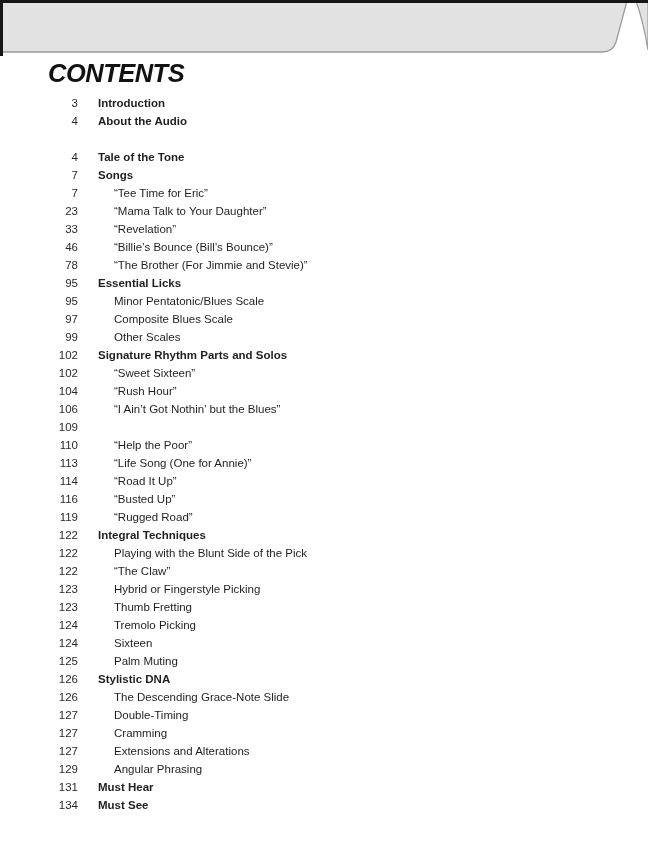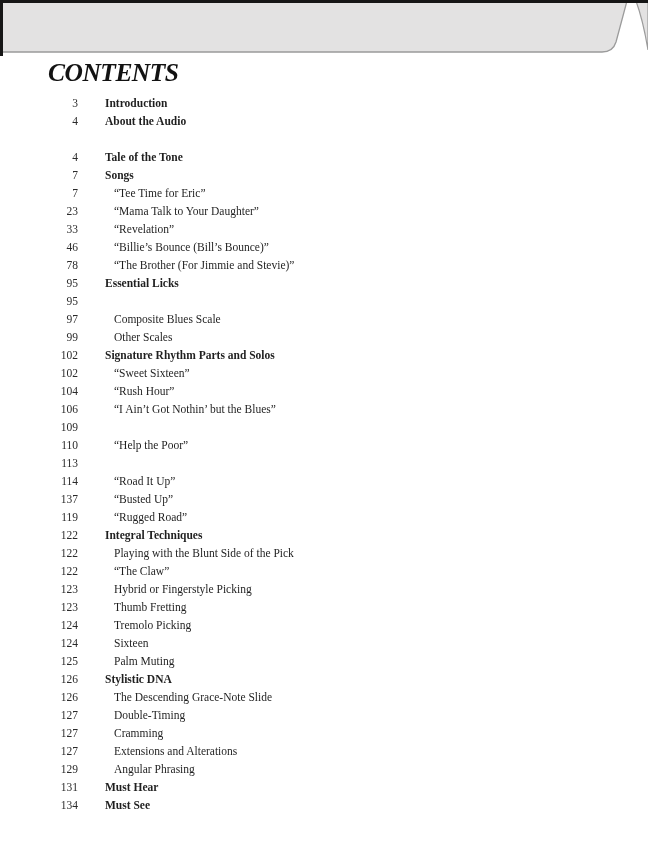--- a/index.html
+++ b/index.html
@@ -4,21 +4,21 @@
 <style>
   html,body{margin:0;padding:0;}
   body{
     width:648px;height:864px;
     background:#ffffff;
     font-family:"Liberation Sans", sans-serif;
     color:#1f1f1f;
     overflow:hidden;
     position:relative;
   }
-  .page{width:533px;height:864px;position:relative;background:#fff;font-family:Liberation Serif, serif;}
+  .page{width:533px;height:864px;position:relative;background:#fff;}
 
   
   .banner{position:absolute;top:0;left:0;width:648px;height:58px;}
   .banner svg{display:block;}
 
   
   .title{
     position:absolute;
     left:48px;top:59px;
     font-size:25px;
@@ -44,21 +44,21 @@
     line-height:18px;
   }
   .toc-row .num{
     width:78px;
     text-align:right;
     flex:0 0 78px;
     color:#2a2a2a;
     font-weight:normal;
   }
   .toc-row .entry{color:#1f1f1f;}
-  .toc-row.section .entry{padding-left:27px;font-weight:bold;}
+  .toc-row.section .entry{padding-left:20px;font-weight:bold;}
   .toc-row.item .entry{padding-left:36px;font-weight:normal;}
   .toc-row.gap-after{margin-bottom:18px;}
 </style>
 </head>
 <body>
 
 <div class="page">
 
   <div class="banner">
     <svg width="648" height="58" viewBox="0 0 648 58">
@@ -109,20 +109,21 @@
       <div class="toc-row item">
       <span class="num">78</span>
       <span class="entry">“The Brother (For Jimmie and Stevie)”</span>
     </div>
       <div class="toc-row section">
       <span class="num">95</span>
       <span class="entry">Essential Licks</span>
     </div>
       <div class="toc-row item">
       <span class="num">95</span>
+      <span class="entry">Minor Pentatonic/Blues Scale</span>
     </div>
       <div class="toc-row item">
       <span class="num">97</span>
       <span class="entry">Composite Blues Scale</span>
     </div>
       <div class="toc-row item">
       <span class="num">99</span>
       <span class="entry">Other Scales</span>
     </div>
       <div class="toc-row section">
@@ -143,27 +144,28 @@
     </div>
       <div class="toc-row item">
       <span class="num">109</span>
     </div>
       <div class="toc-row item">
       <span class="num">110</span>
       <span class="entry">“Help the Poor”</span>
     </div>
       <div class="toc-row item">
       <span class="num">113</span>
+      <span class="entry">“Life Song (One for Annie)”</span>
     </div>
       <div class="toc-row item">
       <span class="num">114</span>
       <span class="entry">“Road It Up”</span>
     </div>
       <div class="toc-row item">
-      <span class="num">137</span>
+      <span class="num">116</span>
       <span class="entry">“Busted Up”</span>
     </div>
       <div class="toc-row item">
       <span class="num">119</span>
       <span class="entry">“Rugged Road”</span>
     </div>
       <div class="toc-row section">
       <span class="num">122</span>
       <span class="entry">Integral Techniques</span>
     </div>

